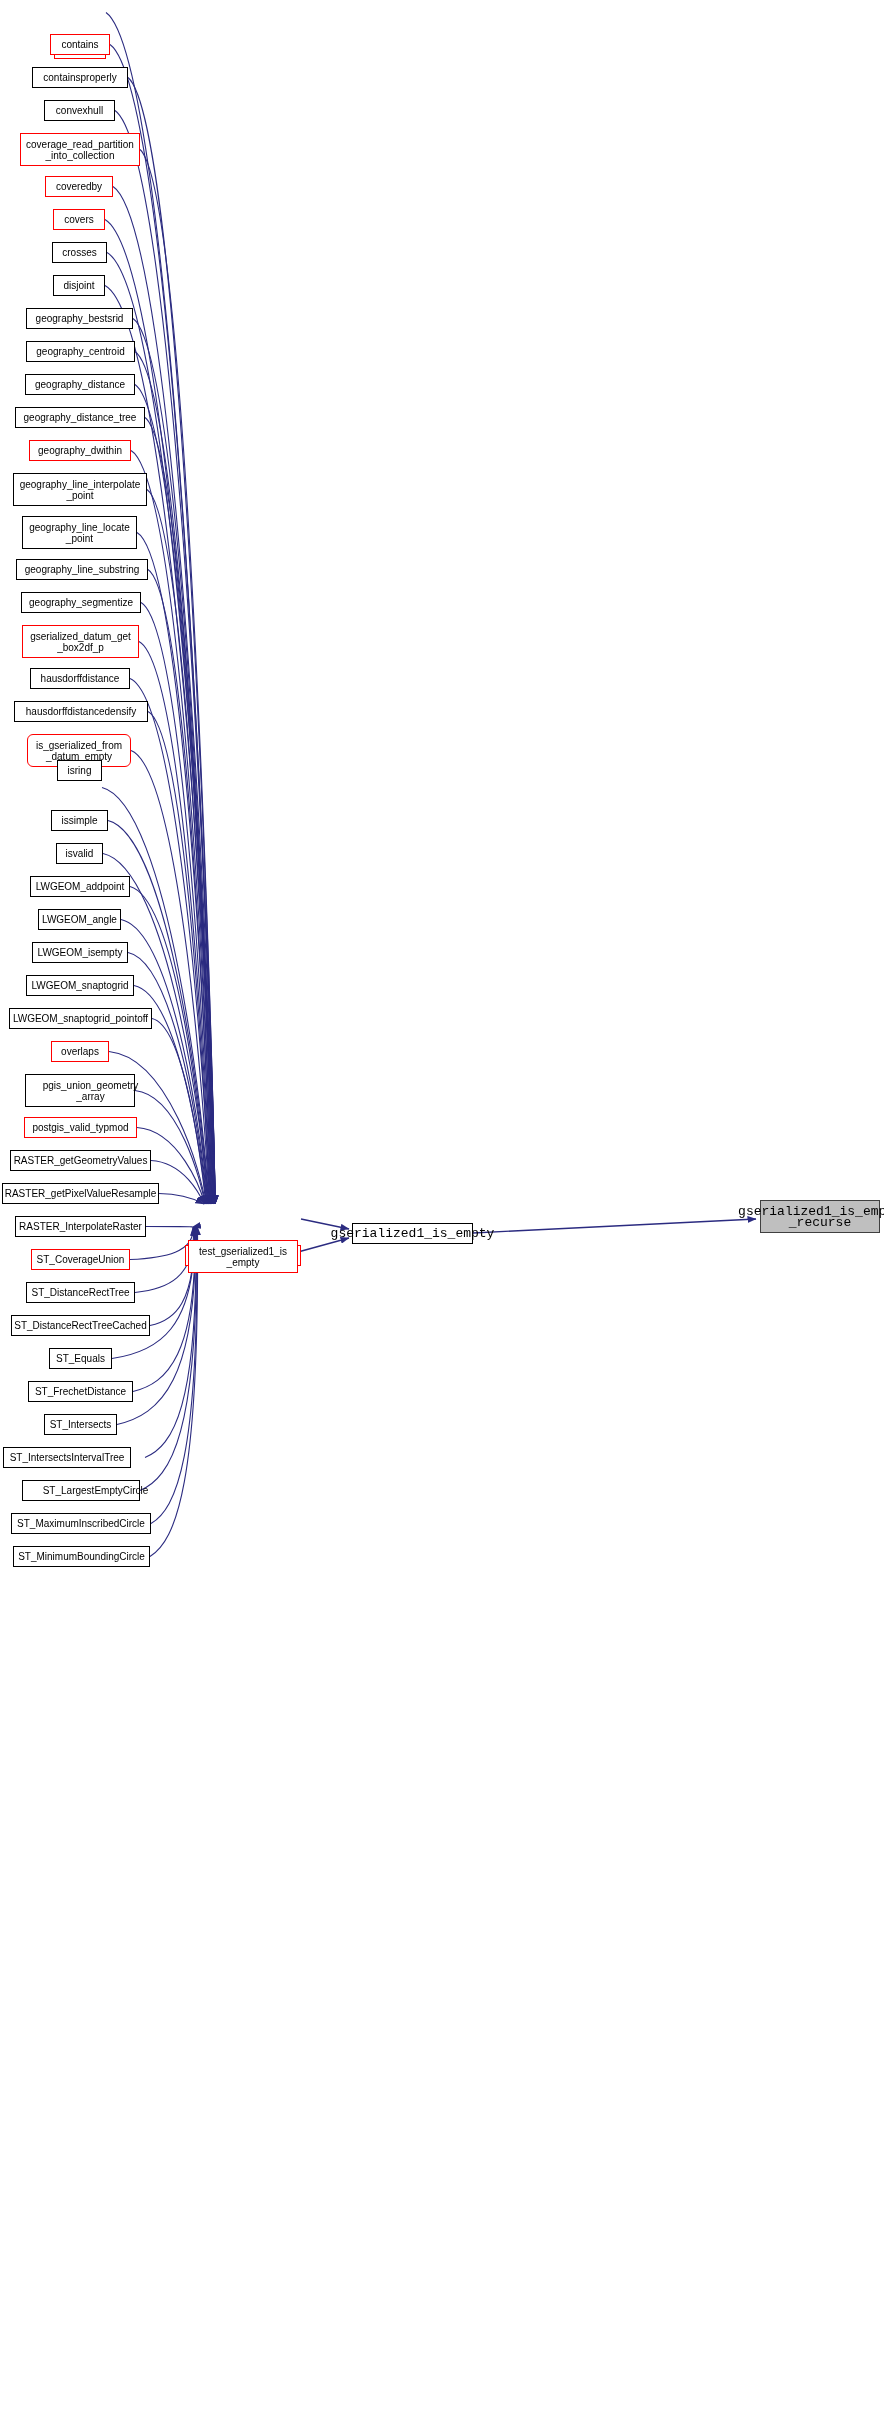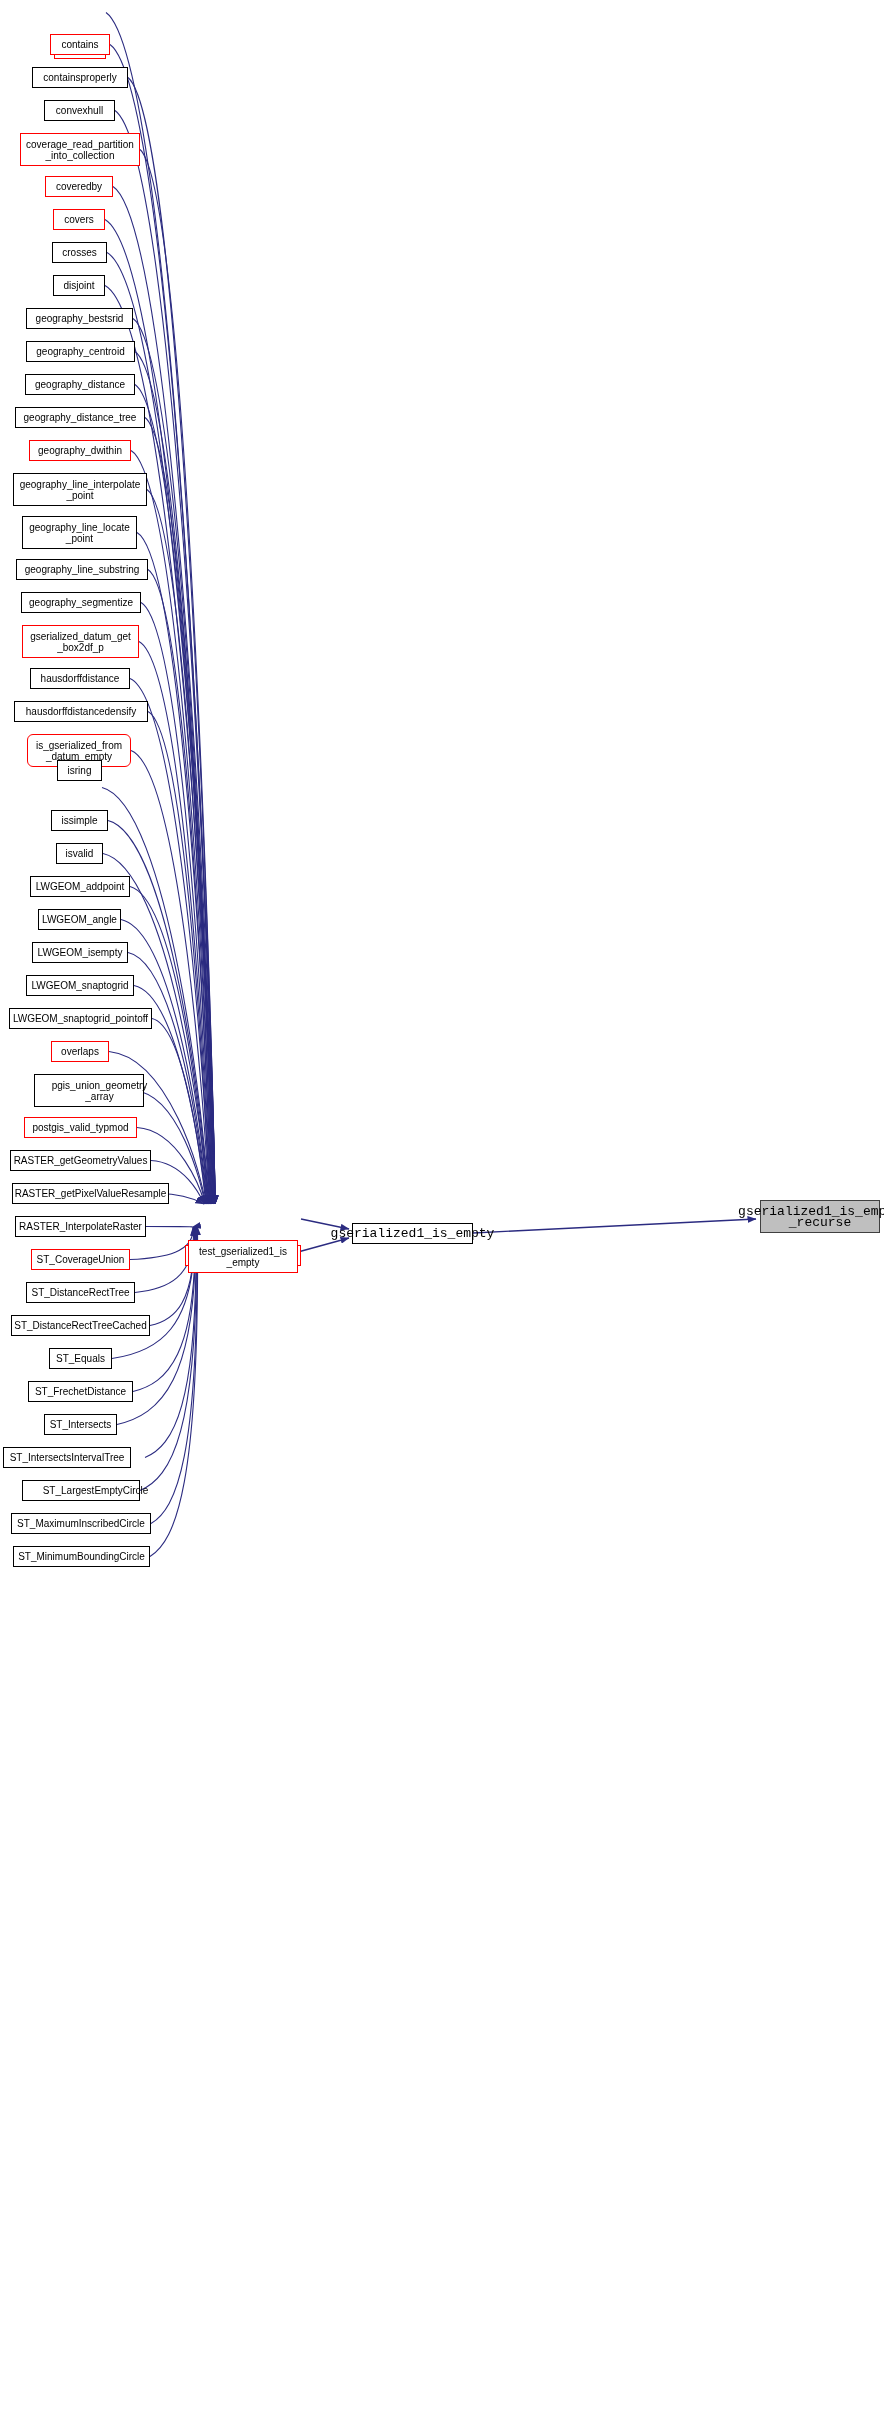--- a/index.html
+++ b/index.html
@@ -161,25 +161,25 @@
 _datum_empty</div>
     <div class="node" style="left: 57px; top: 760px; width: 45px; height: 21px;">isring</div>
     <div class="node" style="left: 51px; top: 810px; width: 57px; height: 21px;">issimple</div>
     <div class="node" style="left: 56px; top: 843px; width: 47px; height: 21px;">isvalid</div>
     <div class="node" style="left: 30px; top: 876px; width: 100px; height: 21px;">LWGEOM_addpoint</div>
     <div class="node" style="left: 38px; top: 909px; width: 83px; height: 21px;">LWGEOM_angle</div>
     <div class="node" style="left: 32px; top: 942px; width: 96px; height: 21px;">LWGEOM_isempty</div>
     <div class="node" style="left: 26px; top: 975px; width: 108px; height: 21px;">LWGEOM_snaptogrid</div>
     <div class="node" style="left: 9px; top: 1008px; width: 143px; height: 21px;">LWGEOM_snaptogrid_pointoff</div>
     <div class="node red" style="left: 51px; top: 1041px; width: 58px; height: 21px;">overlaps</div>
-    <div class="node" style="left: 34px; top: 1074px; width: 110px; height: 33px; padding-left: 24px;">pgis_union_geometry
+    <div class="node" style="left: 25px; top: 1074px; width: 110px; height: 33px; padding-left: 24px;">pgis_union_geometry
 _array</div>
     <div class="node red" style="left: 24px; top: 1117px; width: 113px; height: 21px;">postgis_valid_typmod</div>
     <div class="node" style="left: 10px; top: 1150px; width: 141px; height: 21px;">RASTER_getGeometryValues</div>
-    <div class="node" style="left: 12px; top: 1183px; width: 157px; height: 21px;">RASTER_getPixelValueResample</div>
+    <div class="node" style="left: 2px; top: 1183px; width: 157px; height: 21px;">RASTER_getPixelValueResample</div>
     <div class="node" style="left: 15px; top: 1216px; width: 131px; height: 21px;">RASTER_InterpolateRaster</div>
     <div class="node red" style="left: 31px; top: 1249px; width: 99px; height: 21px;">ST_CoverageUnion</div>
     <div class="node" style="left: 26px; top: 1282px; width: 109px; height: 21px;">ST_DistanceRectTree</div>
     <div class="node" style="left: 11px; top: 1315px; width: 139px; height: 21px;">ST_DistanceRectTreeCached</div>
     <div class="node" style="left: 49px; top: 1348px; width: 63px; height: 21px;">ST_Equals</div>
     <div class="node" style="left: 28px; top: 1381px; width: 105px; height: 21px;">ST_FrechetDistance</div>
     <div class="node" style="left: 44px; top: 1414px; width: 73px; height: 21px;">ST_Intersects</div>
     <div class="node" style="left: 3px; top: 1447px; width: 128px; height: 21px;">ST_IntersectsIntervalTree</div>
     <div class="node" style="left: 22px; top: 1480px; width: 118px; height: 21px; padding-left: 32px;">ST_LargestEmptyCircle</div>
     <div class="node" style="left: 11px; top: 1513px; width: 140px; height: 21px;">ST_MaximumInscribedCircle</div>

